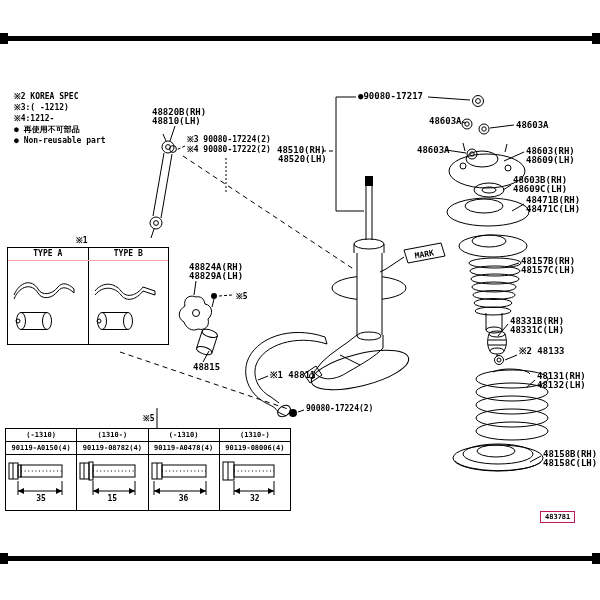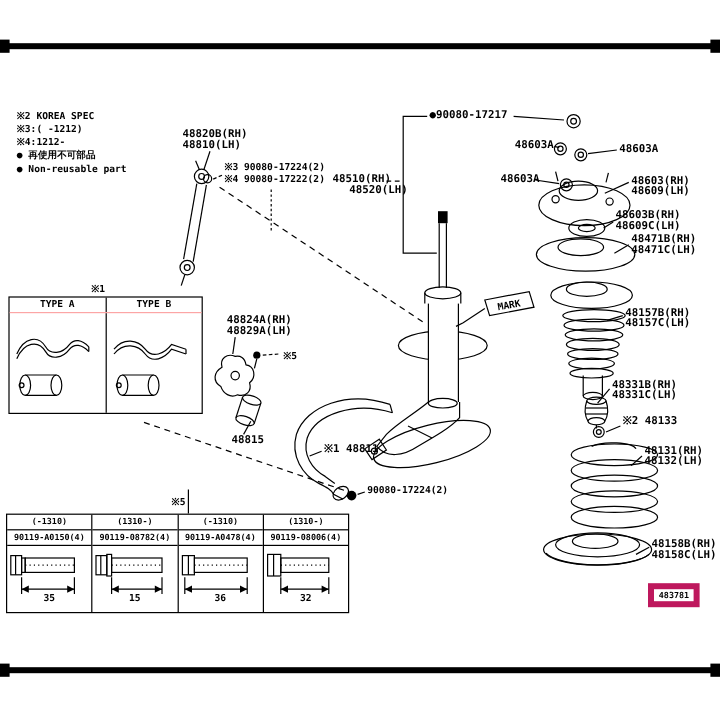--- a/index.html
+++ b/index.html
@@ -4,21 +4,21 @@
 <style>
   html,body{margin:0;padding:0;background:#fff;}
   #page{position:relative;width:600px;height:600px;background:#fff;overflow:hidden;
         font-family:"DejaVu Sans Mono",monospace;color:#000;}
   svg line,svg path,svg ellipse,svg circle,svg rect,svg polyline{fill:none;stroke:#000;stroke-width:1;}
   svg .blk{fill:#000;stroke:none;}
   svg .whf{fill:#fff;stroke:none;}
   svg text{fill:#000;stroke:none;font-family:"DejaVu Sans Mono",monospace;font-weight:bold;}
   .lbl{position:absolute;font-weight:bold;font-size:9px;line-height:9px;white-space:nowrap;text-align:right;}
   .s8{font-size:8px;line-height:9px;}
-  .figno{position:absolute;left:540px;top:486px;border:5px solid #be185d;padding:1px 4px;
+  .figno{position:absolute;left:540px;top:511px;border:1px solid #be185d;padding:1px 4px;
          font-size:7px;font-weight:bold;}
   
   .typebox{position:absolute;left:7px;top:247px;width:160px;height:96px;border:1px solid #000;}
   .typebox .hdr{display:flex;height:12px;border-bottom:1px solid #fca5a5;}
   .typebox .hdr div{flex:1;text-align:center;font-size:8px;font-weight:bold;line-height:12px;}
   .typebox .hdr div:first-child{border-right:1px solid #000;}
   .typebox .bdy{display:flex;height:83px;}
   .typebox .bdy .cell{flex:1;}
   .typebox .bdy .cell:first-child{border-right:1px solid #000;}
   
@@ -211,21 +211,21 @@
 
   <div class="lbl" style="left:152px;top:108px">48820B(RH)</div>
   <div class="lbl" style="left:152px;top:117px">48810(LH)</div>
   <div class="lbl s8" style="left:187px;top:135px">※3 90080-17224(2)</div>
   <div class="lbl s8" style="left:187px;top:145px">※4 90080-17222(2)</div>
   <div class="lbl" style="left:358px;top:92px">●90080-17217</div>
   <div class="lbl" style="left:429px;top:117px">48603A</div>
   <div class="lbl" style="left:516px;top:121px">48603A</div>
   <div class="lbl" style="left:417px;top:146px">48603A</div>
   <div class="lbl" style="left:277px;top:146px">48510(RH)</div>
-  <div class="lbl" style="left:291px;top:155px">48520(LH)</div>
+  <div class="lbl" style="left:278px;top:155px">48520(LH)</div>
   <div class="lbl" style="left:526px;top:147px">48603(RH)</div>
   <div class="lbl" style="left:526px;top:156px">48609(LH)</div>
   <div class="lbl" style="left:513px;top:176px">48603B(RH)</div>
   <div class="lbl" style="left:513px;top:185px">48609C(LH)</div>
   <div class="lbl" style="left:526px;top:196px">48471B(RH)</div>
   <div class="lbl" style="left:526px;top:205px">48471C(LH)</div>
   <div class="lbl" style="left:521px;top:257px">48157B(RH)</div>
   <div class="lbl" style="left:521px;top:266px">48157C(LH)</div>
   <div class="lbl" style="left:510px;top:317px">48331B(RH)</div>
   <div class="lbl" style="left:510px;top:326px">48331C(LH)</div>

